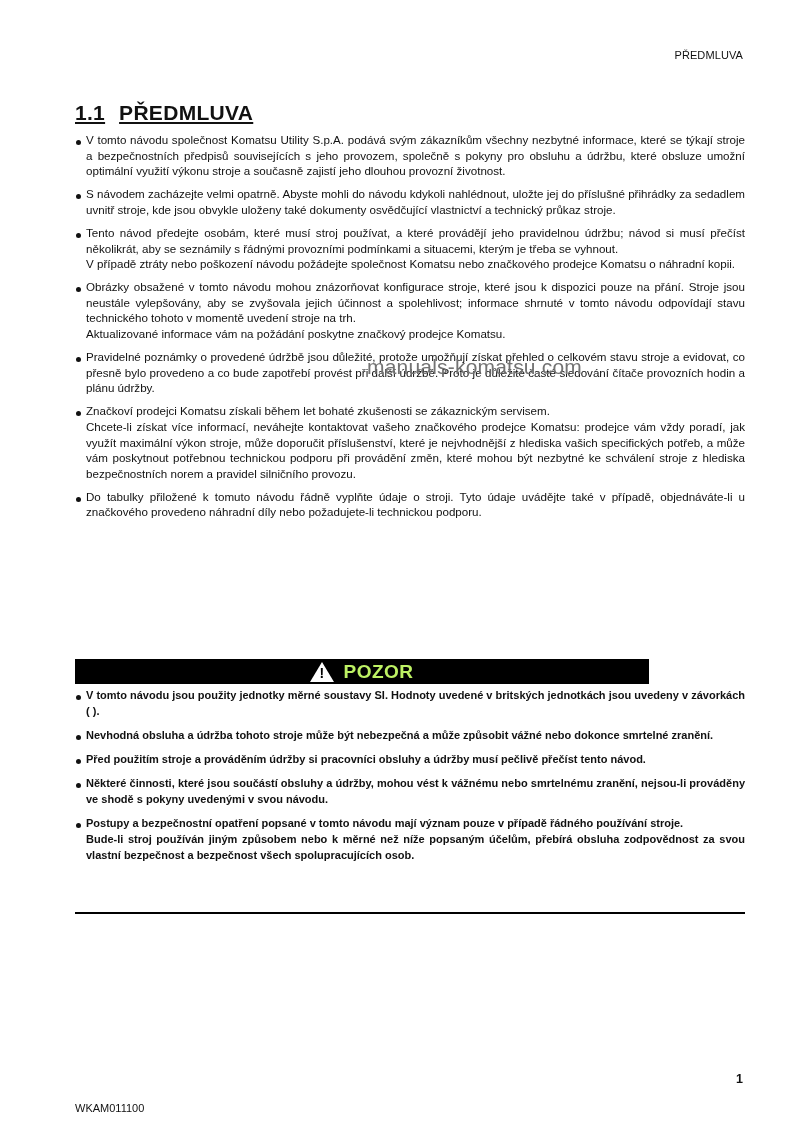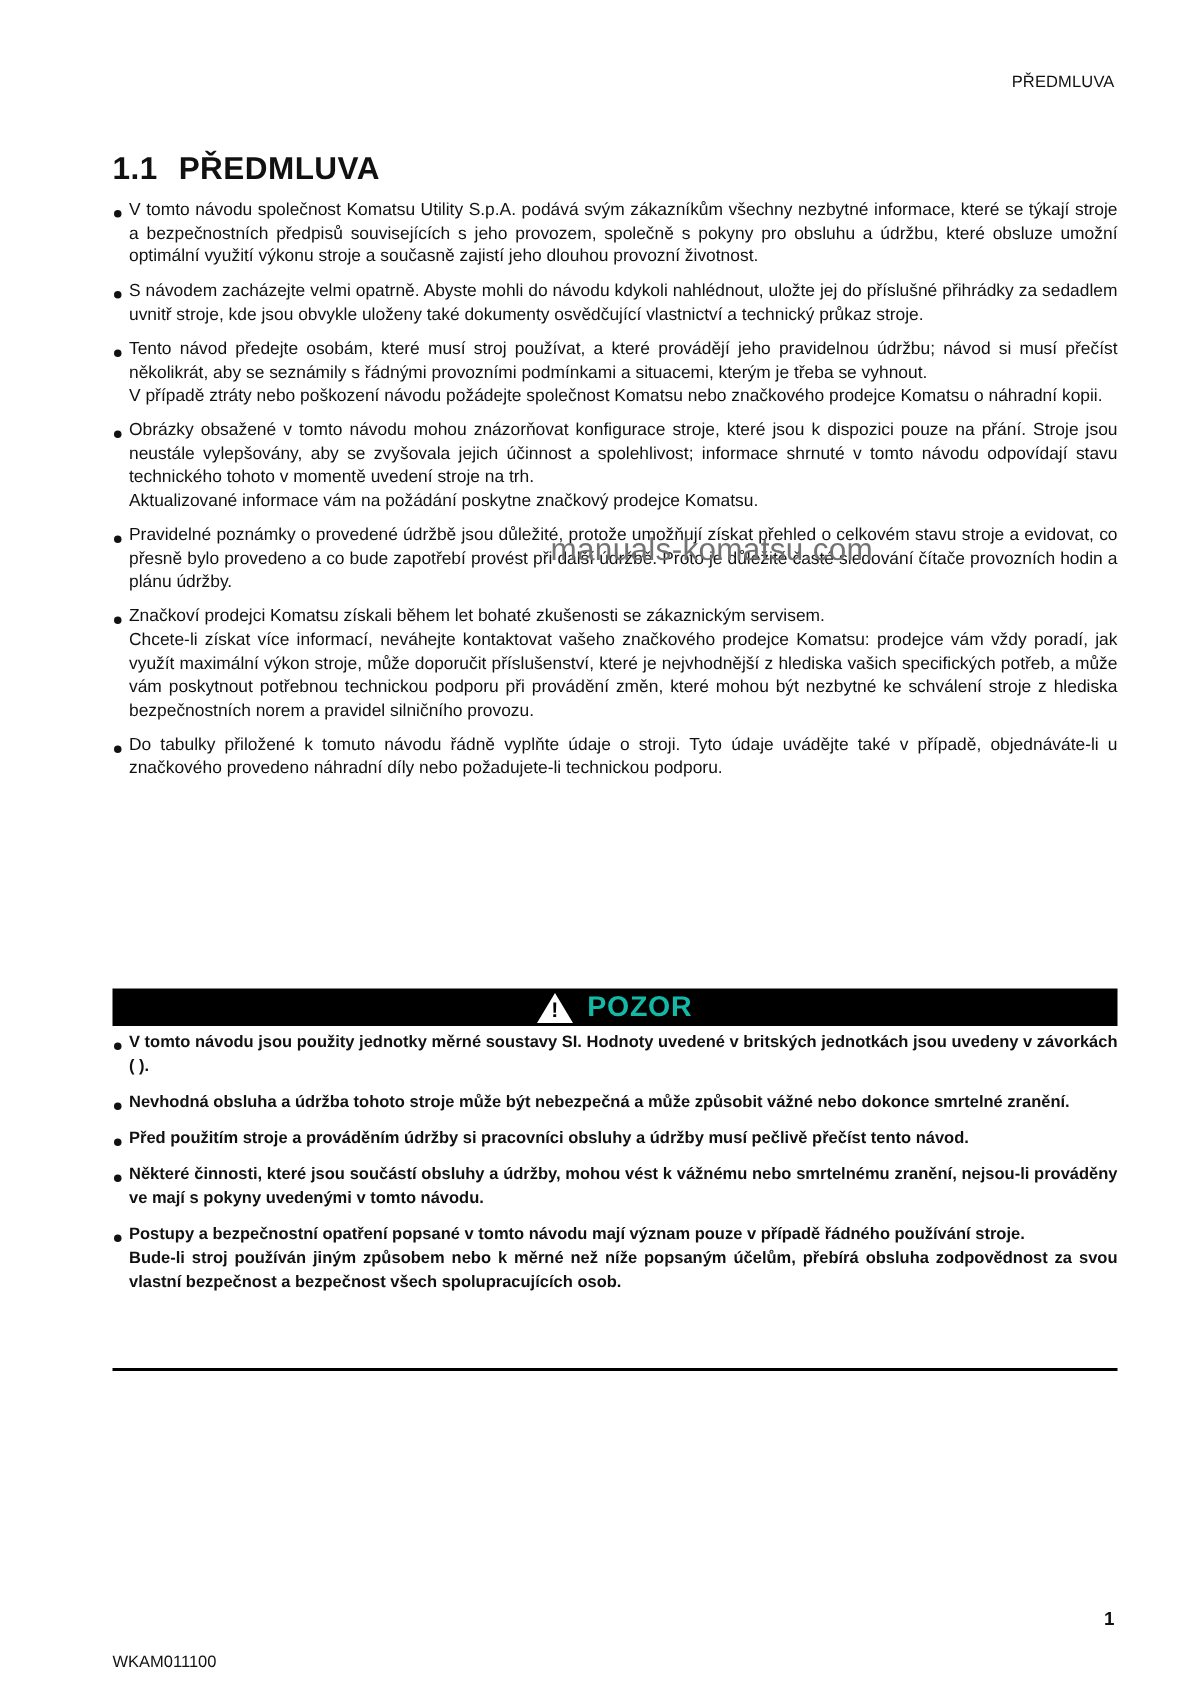--- a/index.html
+++ b/index.html
@@ -6,21 +6,21 @@
     body {
       width: 793px; height: 1123px; position: relative; overflow: hidden;
       font-family: "Liberation Sans", sans-serif; color: #111;
     }
     .running-header {
       position: absolute; top: 49px; right: 50px;
       font-size: 11px; letter-spacing: 0.1px;
     }
     .section-title {
       position: absolute; top: 101px; left: 75px;
-      font-size: 21px; font-weight: bold; margin: 0; letter-spacing: 0.3px;
+      font-size: 21px; font-weight: bold; margin: 0; letter-spacing: 0.3px; text-decoration: underline;
     }
     .section-title .num { margin-right: 14px; }
     .watermark {
       position: absolute; top: 355px; left: 367px;
       font-size: 21px; color: #737373; letter-spacing: 0.2px; white-space: nowrap;
       font-family: "Liberation Sans", sans-serif;
     }
     .content {
       position: absolute; top: 132px; left: 75px; width: 670px;
       font-size: 11.6px; line-height: 15.6px;
@@ -28,22 +28,22 @@
     .bullet {
       position: relative; padding-left: 11px; margin-bottom: 7.5px;
       text-align: justify;
     }
     .bullet::before {
       content: ""; position: absolute; left: 1px; top: 8px;
       width: 5px; height: 5px; border-radius: 50%; background: #111;
     }
     .bullet p { margin: 0; }
     .warning-header {
-      position: absolute; top: 659px; left: 75px; width: 670px; height: 25px;
-      background: #000; color: #14b8a6; display: flex; align-items: center; justify-content: center;
+      position: absolute; top: 659px; left: 75px; width: 574px; height: 25px;
+      background: #000; color: #bef264; display: flex; align-items: center; justify-content: center;
     }
     .warning-header .tri {
       width: 0; height: 0; border-left: 12px solid transparent; border-right: 12px solid transparent;
       border-bottom: 20px solid #fff; position: relative; margin-right: 9px;
     }
     .warning-header .tri::after {
       content: "!"; position: absolute; left: -3px; top: 3px; color: #000;
       font-weight: bold; font-size: 14px; line-height: 16px;
     }
     .warning-header .label { font-size: 19px; font-weight: bold; letter-spacing: 0.5px; }
@@ -109,21 +109,21 @@
   <div class="bullet">
       <p>V tomto návodu jsou použity jednotky měrné soustavy SI. Hodnoty uvedené v britských jednotkách jsou uvedeny v závorkách ( ).</p>
     </div>
   <div class="bullet">
       <p>Nevhodná obsluha a údržba tohoto stroje může být nebezpečná a může způsobit vážné nebo dokonce smrtelné zranění.</p>
     </div>
   <div class="bullet">
       <p>Před použitím stroje a prováděním údržby si pracovníci obsluhy a údržby musí pečlivě přečíst tento návod.</p>
     </div>
   <div class="bullet">
-      <p>Některé činnosti, které jsou součástí obsluhy a údržby, mohou vést k vážnému nebo smrtelnému zranění, nejsou-li prováděny ve mají s pokyny uvedenými v tomto návodu.</p>
+      <p>Některé činnosti, které jsou součástí obsluhy a údržby, mohou vést k vážnému nebo smrtelnému zranění, nejsou-li prováděny ve shodě s pokyny uvedenými v svou návodu.</p>
     </div>
   <div class="bullet">
     <p>Postupy a bezpečnostní opatření popsané v tomto návodu mají význam pouze v případě řádného používání stroje.</p>
     <p>Bude-li stroj používán jiným způsobem nebo k měrné než níže popsaným účelům, přebírá obsluha zodpovědnost za svou vlastní bezpečnost a bezpečnost všech spolupracujících osob.</p>
   </div>
 </div>
 
 <div class="rule"></div>
 
 <div class="footer-code">WKAM011100</div>

